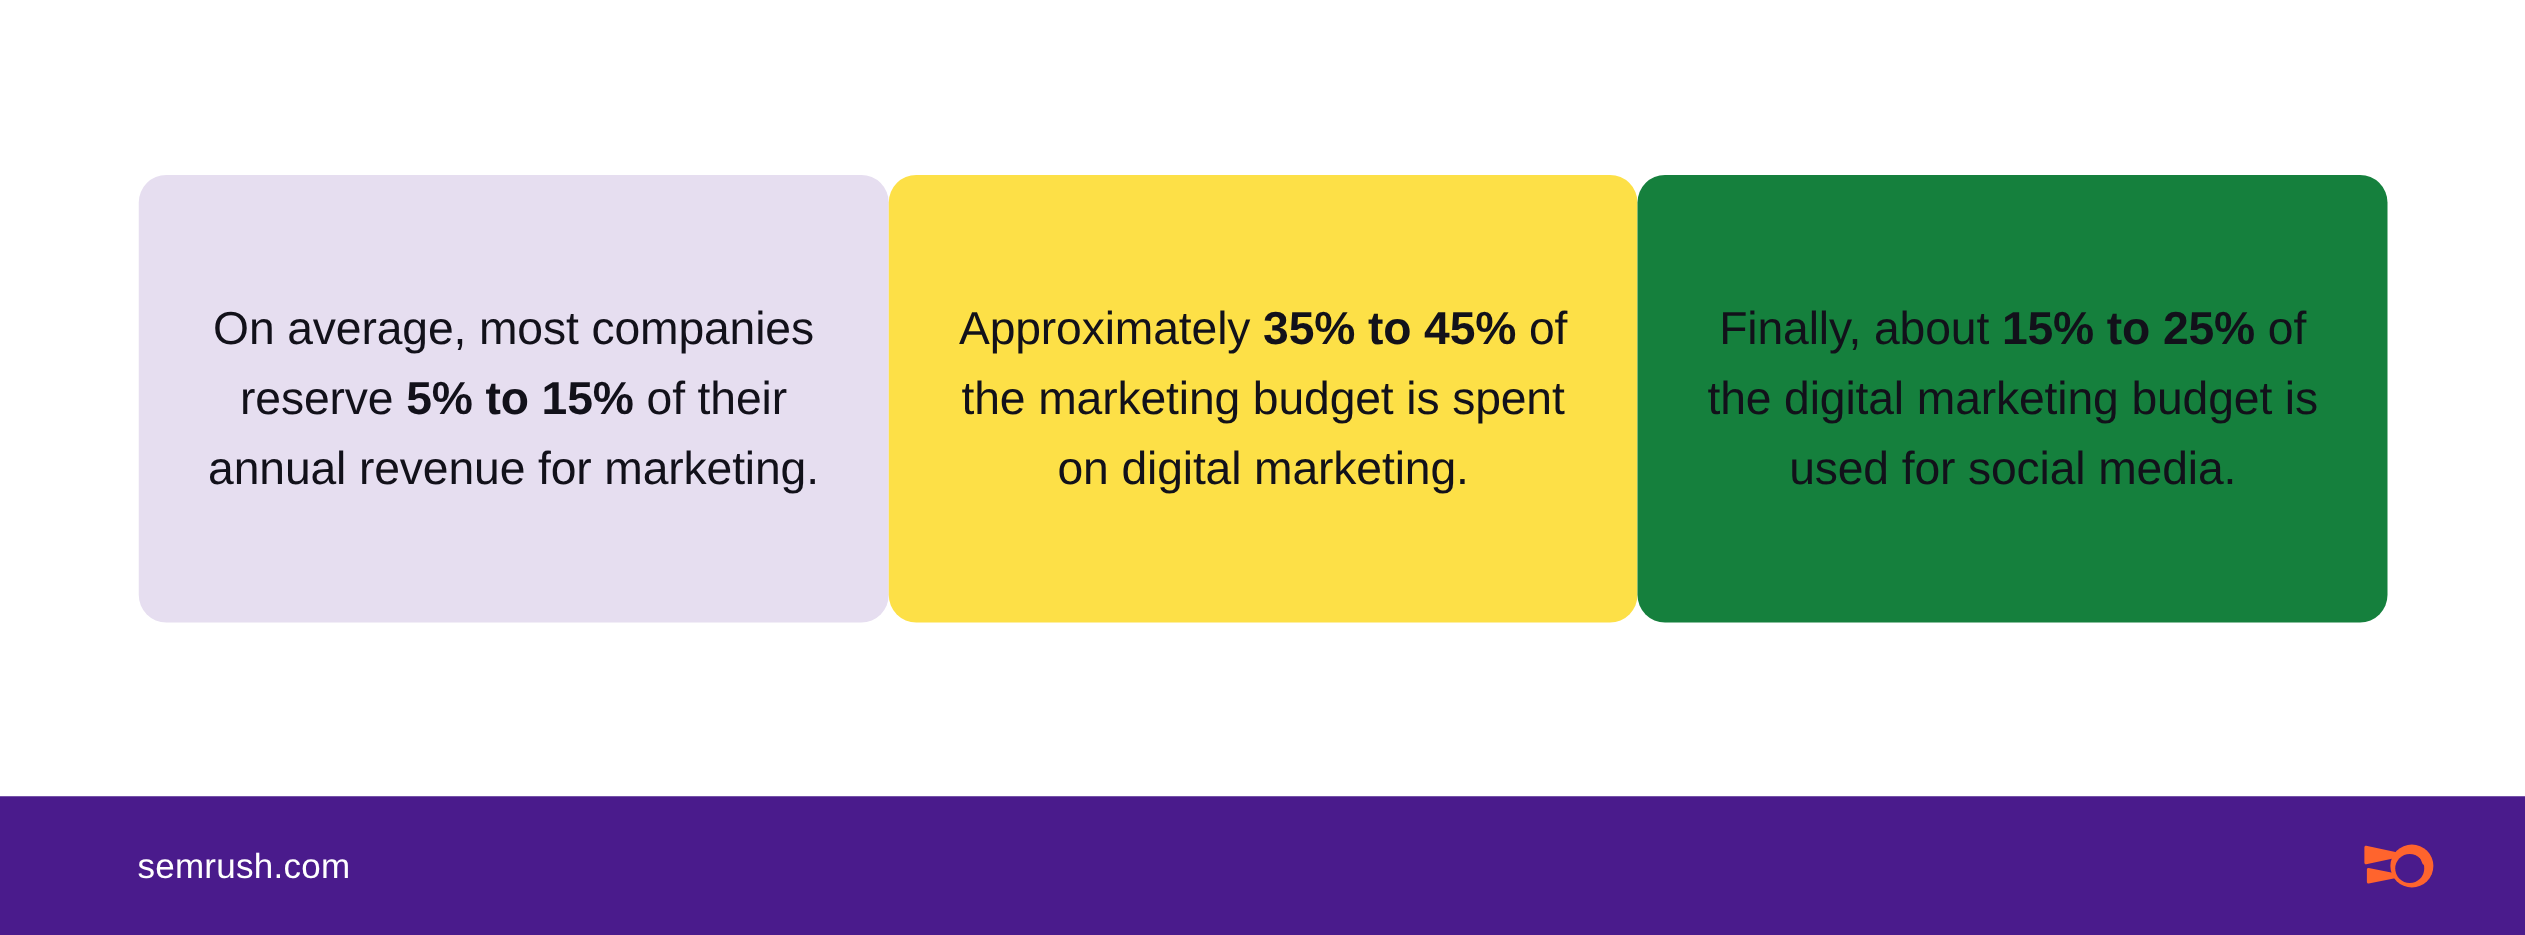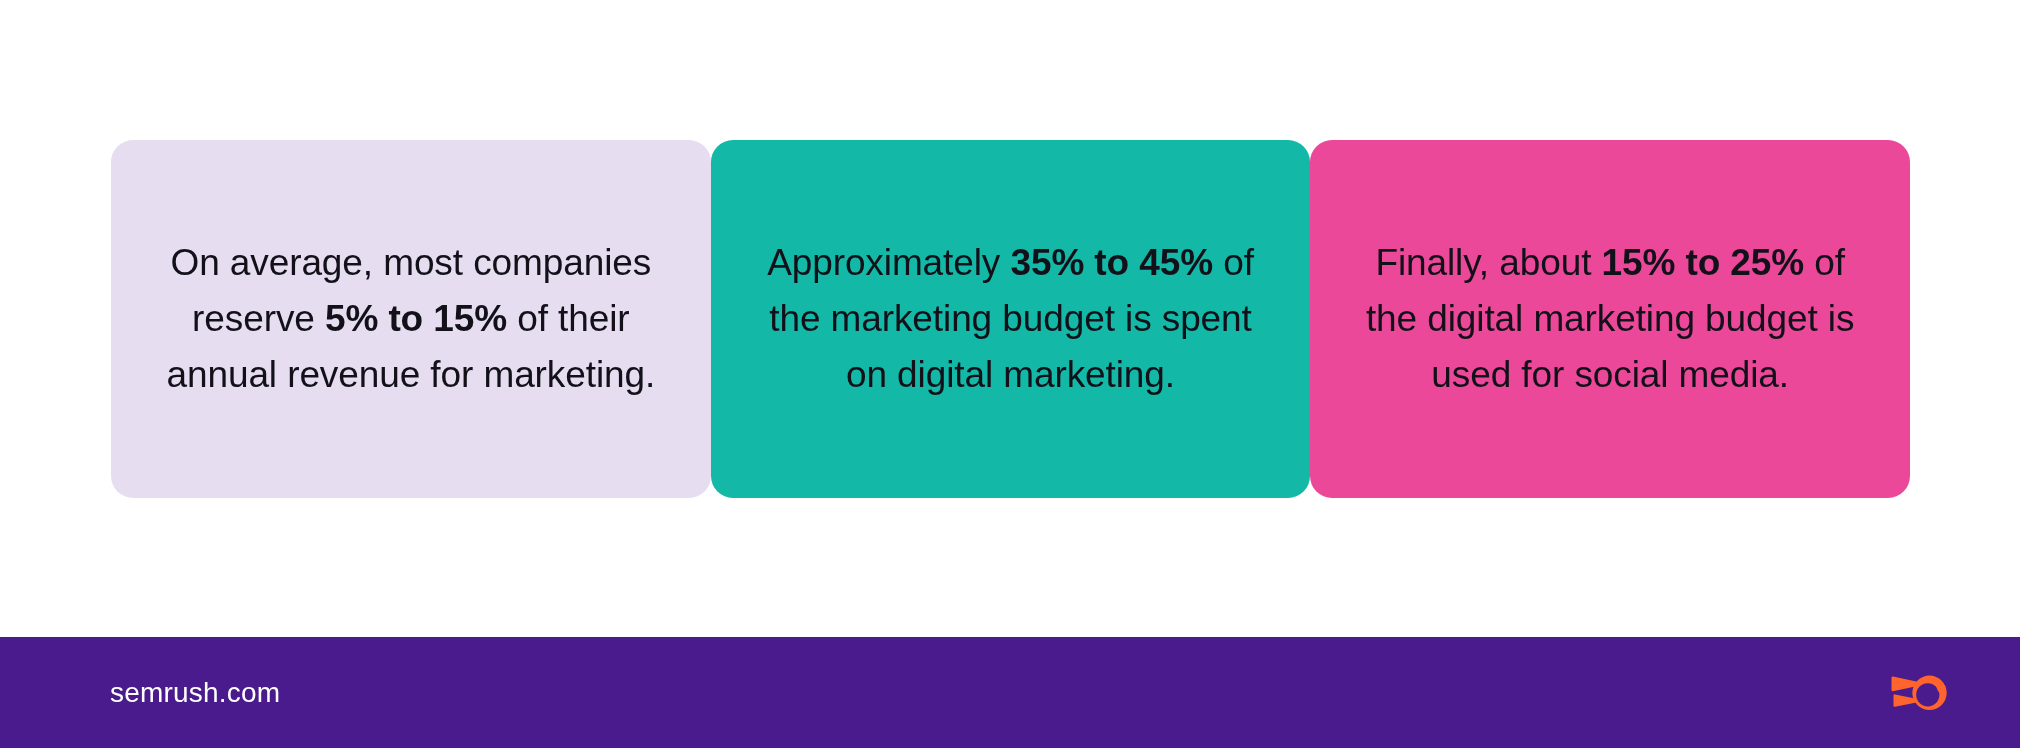--- a/index.html
+++ b/index.html
@@ -99,25 +99,25 @@
 <body style="background: rgb(255, 255, 255);">
 
 <div id="infographic">
 
   <div class="cards-row">
 
     <div class="stat-card" style="background: rgb(230, 222, 240);">
       <div class="card-text" style="color: rgb(18, 17, 26);"><span>On average, most companies reserve </span><b>5% to 15%</b><span> of their annual revenue for marketing.</span></div>
     </div>
 
-    <div class="stat-card" style="background: #14b8a6;">
+    <div class="stat-card" style="background: #fde047;">
       <div class="card-text" style="color: rgb(18, 17, 26);"><span>Approximately </span><b>35% to 45%</b><span> of the marketing budget is spent on digital marketing.</span></div>
     </div>
 
-    <div class="stat-card" style="background: #ec4899;">
+    <div class="stat-card" style="background: #15803d;">
       <div class="card-text" style="color: rgb(18, 17, 26);"><span>Finally, about </span><b>15% to 25%</b><span> of the digital marketing budget is used for social media.</span></div>
     </div>
 
   </div>
 
   <div class="footer-bar" style="background: rgb(74, 27, 140);">
 
     <span class="footer-url" style="color: rgb(255, 255, 255);">semrush.com</span>
 
     <div class="brand-logo">

